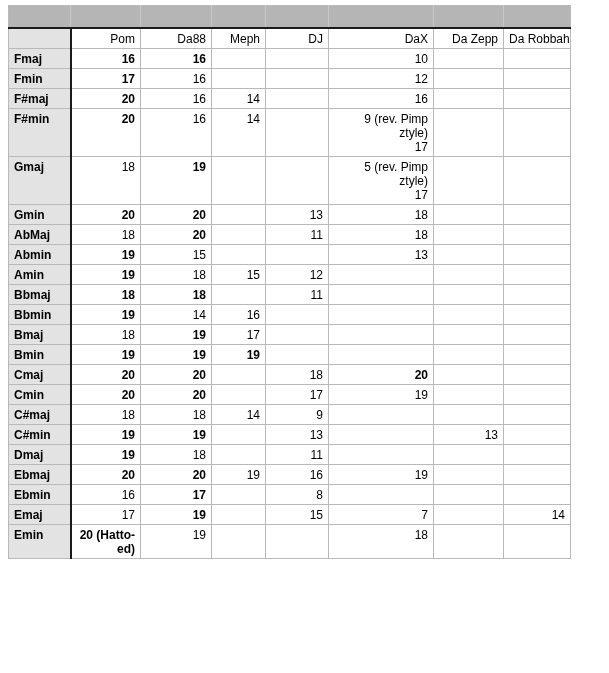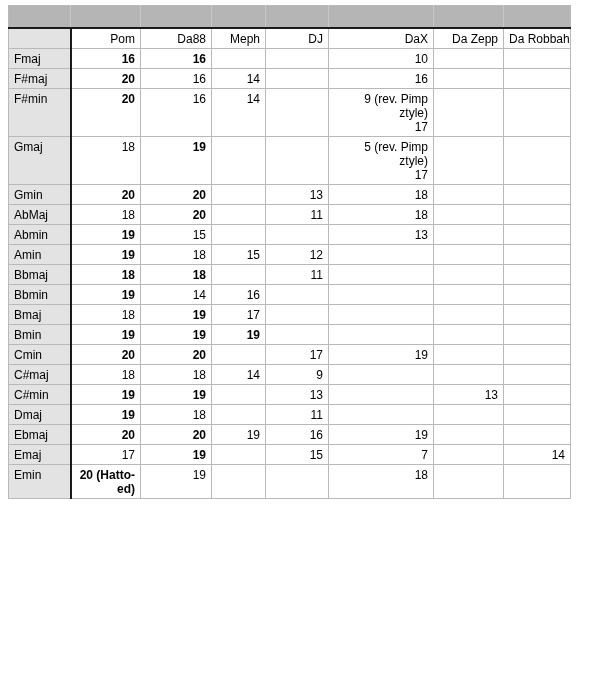--- a/index.html
+++ b/index.html
@@ -55,21 +55,21 @@
   
   tbody td {
     height: 16px;
     vertical-align: top;
     text-align: right;
     white-space: pre-line;
     background: #ffffff;
   }
   .label-cell {
     background: #e3e3e3 !important;
-    font-weight: normal;
+    font-weight: bold;
     text-align: left !important;
     border-right: 2px solid #1a1a1a !important;
     white-space: nowrap;
   }
   tr.header-row td.label-cell { font-weight: normal; }
   .bold { font-weight: bold; }
 </style>
 </head>
 <body>
 
@@ -112,20 +112,30 @@
           <td class="label-cell">Fmaj</td>
           <td class="bold">16</td>
           <td class="bold">16</td>
           <td></td>
           <td></td>
           <td>10</td>
           <td></td>
           <td></td>
         </tr>
         <tr>
+          <td class="label-cell">Fmin</td>
+          <td class="bold">17</td>
+          <td>16</td>
+          <td></td>
+          <td></td>
+          <td>12</td>
+          <td></td>
+          <td></td>
+        </tr>
+        <tr>
           <td class="label-cell">F#maj</td>
           <td class="bold">20</td>
           <td>16</td>
           <td>14</td>
           <td></td>
           <td>16</td>
           <td></td>
           <td></td>
         </tr>
         <tr>
@@ -224,20 +234,30 @@
           <td class="label-cell">Bmin</td>
           <td class="bold">19</td>
           <td class="bold">19</td>
           <td class="bold">19</td>
           <td></td>
           <td></td>
           <td></td>
           <td></td>
         </tr>
         <tr>
+          <td class="label-cell">Cmaj</td>
+          <td class="bold">20</td>
+          <td class="bold">20</td>
+          <td></td>
+          <td>18</td>
+          <td class="bold">20</td>
+          <td></td>
+          <td></td>
+        </tr>
+        <tr>
           <td class="label-cell">Cmin</td>
           <td class="bold">20</td>
           <td class="bold">20</td>
           <td></td>
           <td>17</td>
           <td>19</td>
           <td></td>
           <td></td>
         </tr>
         <tr>
@@ -270,20 +290,30 @@
           <td></td>
           <td></td>
         </tr>
         <tr>
           <td class="label-cell">Ebmaj</td>
           <td class="bold">20</td>
           <td class="bold">20</td>
           <td>19</td>
           <td>16</td>
           <td>19</td>
+          <td></td>
+          <td></td>
+        </tr>
+        <tr>
+          <td class="label-cell">Ebmin</td>
+          <td>16</td>
+          <td class="bold">17</td>
+          <td></td>
+          <td>8</td>
+          <td></td>
           <td></td>
           <td></td>
         </tr>
         <tr>
           <td class="label-cell">Emaj</td>
           <td>17</td>
           <td class="bold">19</td>
           <td></td>
           <td>15</td>
           <td>7</td>

